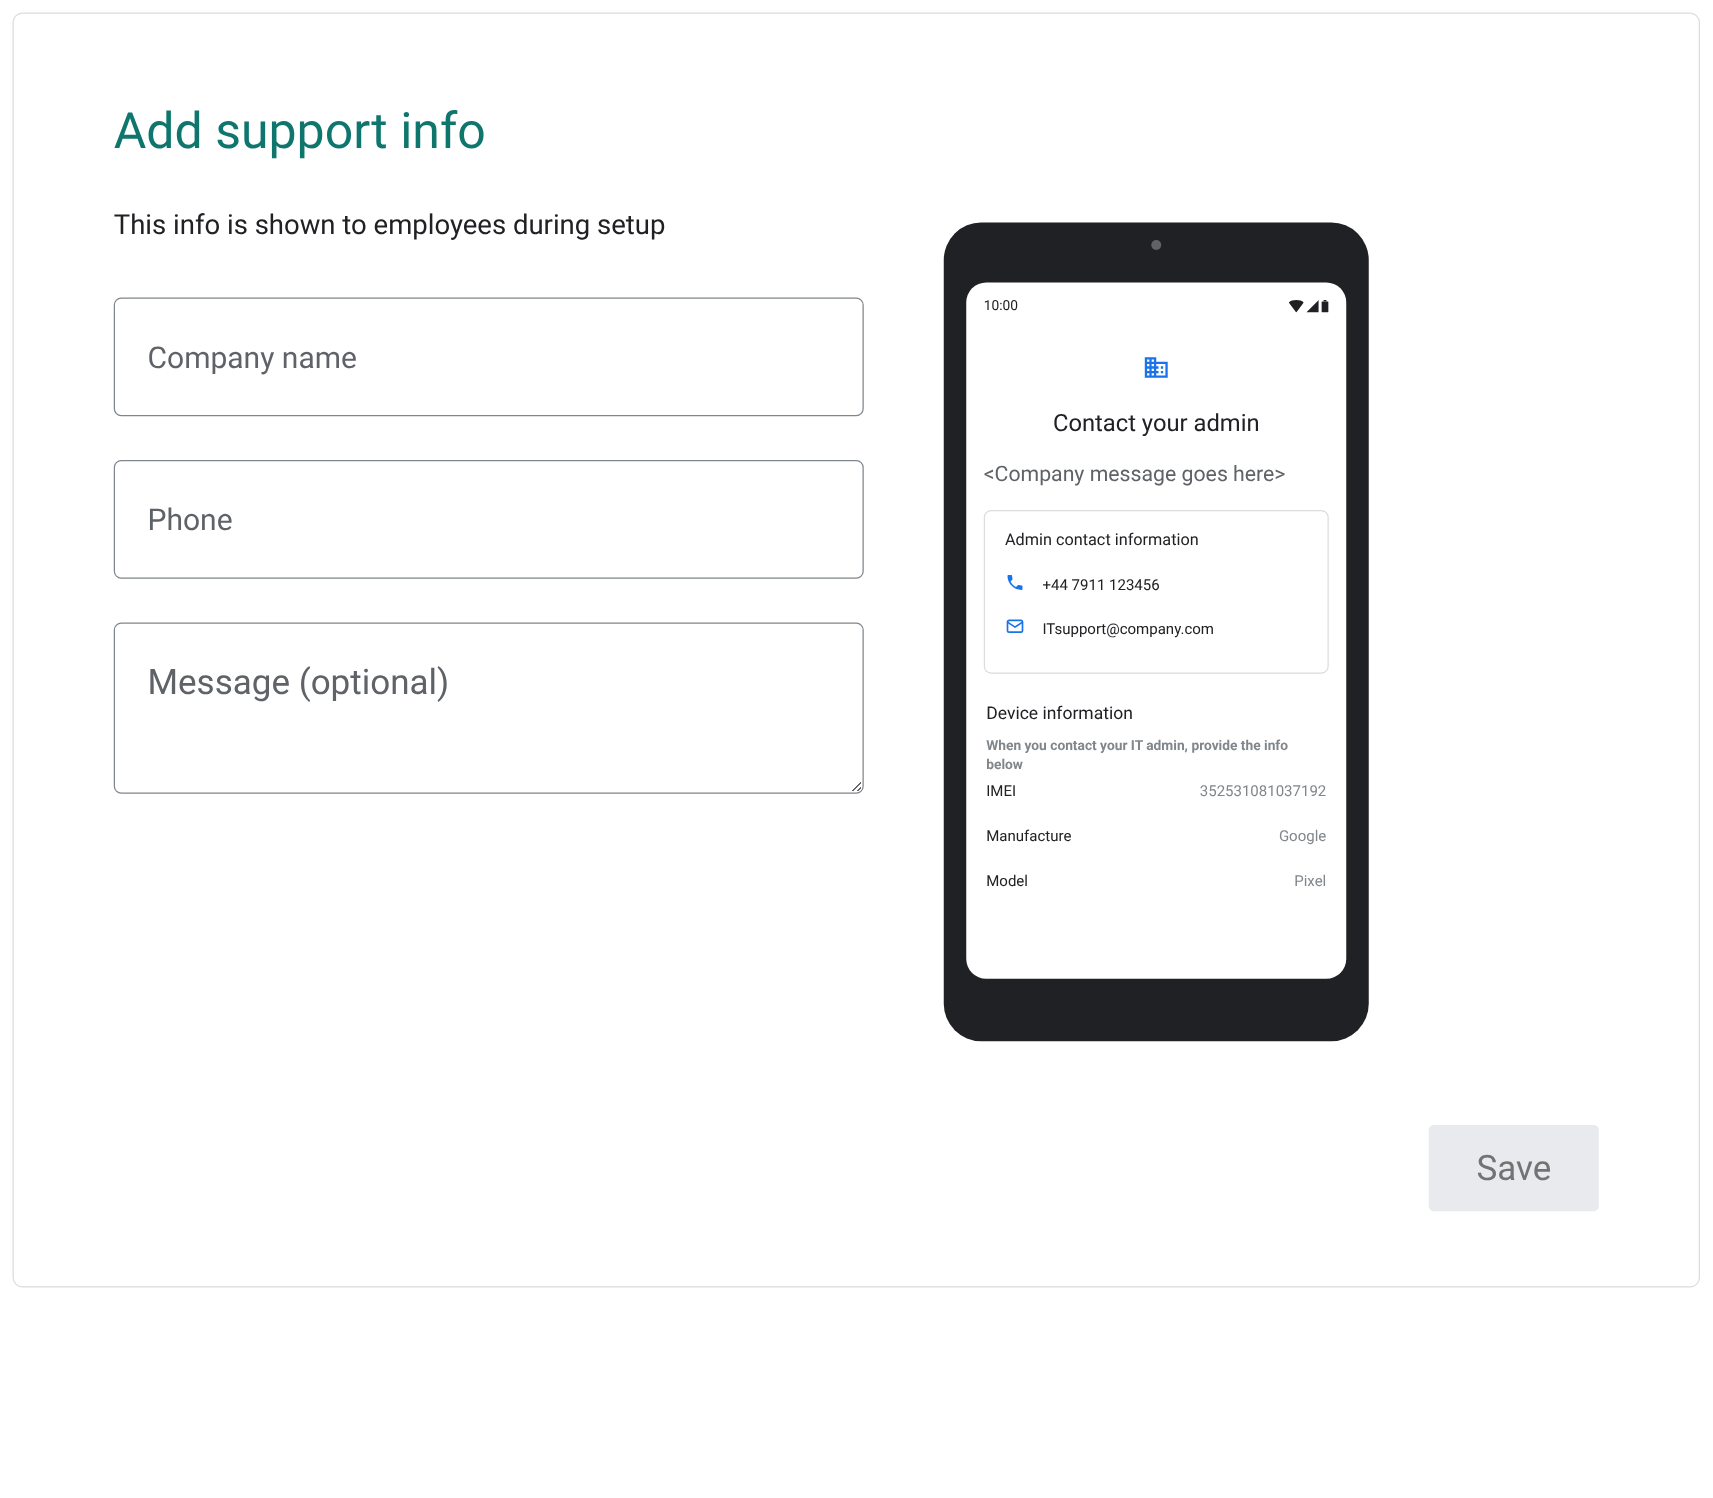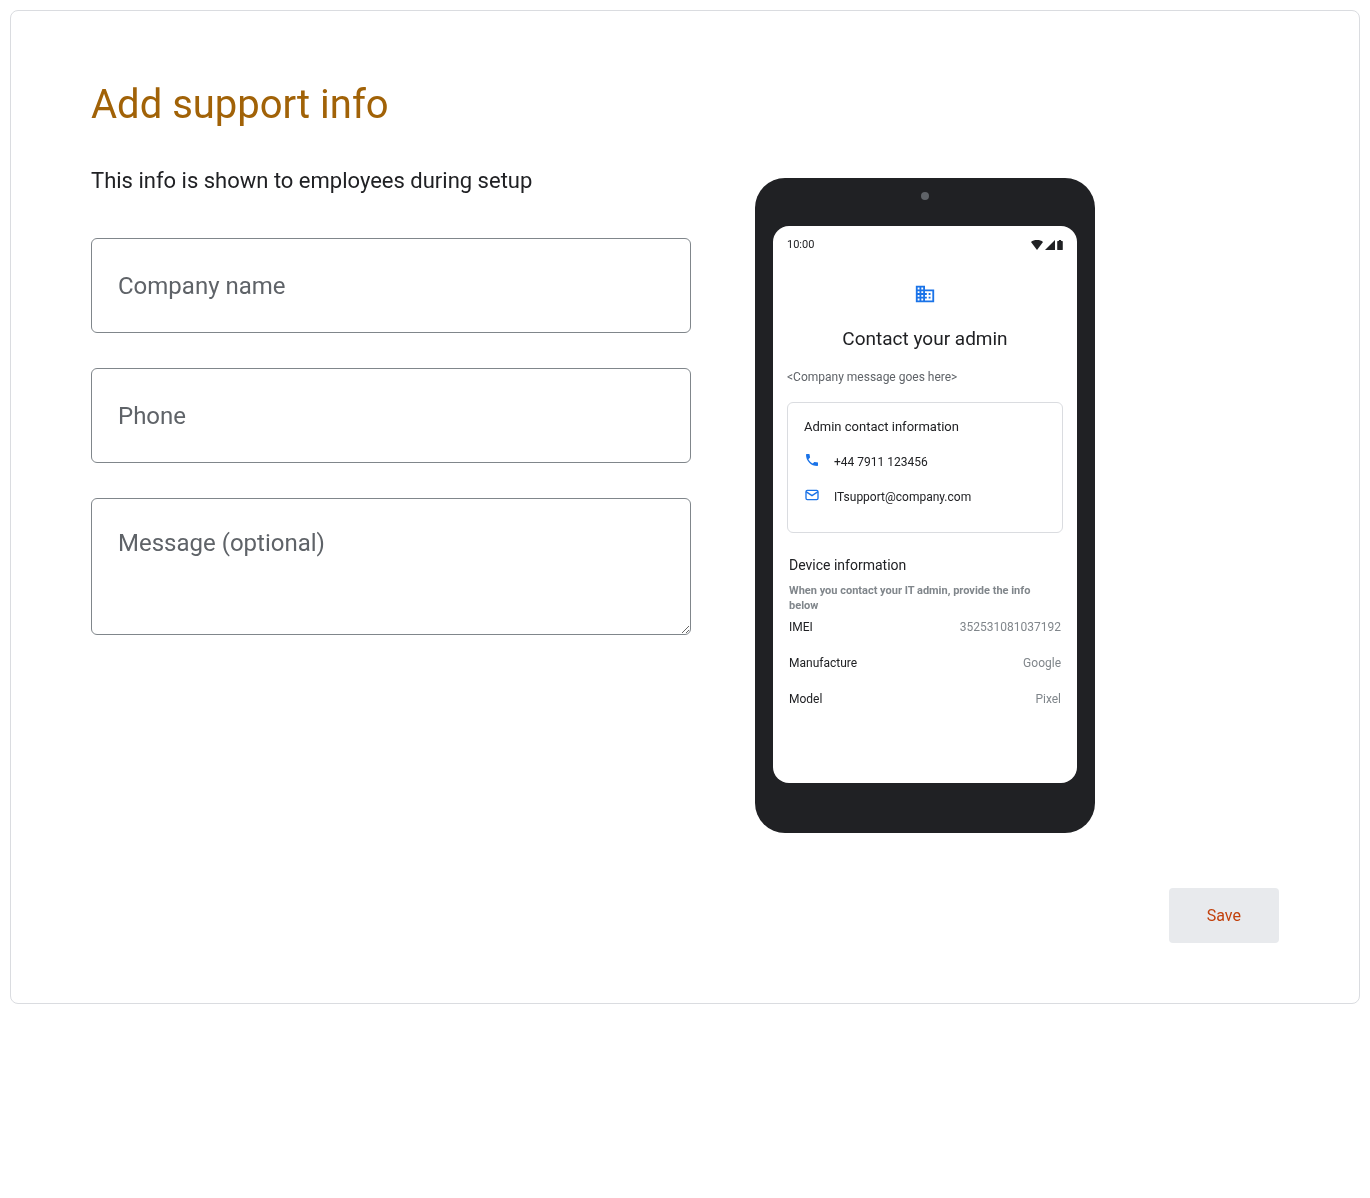--- a/index.html
+++ b/index.html
@@ -15,21 +15,21 @@
     .card {
       border: 1px solid #dadce0;
       border-radius: 8px;
       padding: 70px 80px 60px 80px;
       max-width: 1350px;
       position: relative;
     }
     .page-title {
       font-size: 40px;
       font-weight: 400;
-      color: #a16207;
+      color: #0f766e;
       margin-bottom: 40px;
     }
     .subtitle {
       font-size: 22px;
       color: #202124;
       margin-bottom: 45px;
     }
     .content-row {
       display: flex;
       gap: 64px;
@@ -54,21 +54,21 @@
     }
     .text-input::placeholder {
       color: #5f6368;
     }
     .textarea-input {
       width: 100%;
       height: 137px;
       border: 1px solid #80868b;
       border-radius: 6px;
       padding: 30px 26px;
-      font-size: 24px;
+      font-size: 28px;
       color: #5f6368;
       font-family: inherit;
       outline: none;
       resize: vertical;
     }
     .textarea-input::placeholder {
       color: #5f6368;
     }
     .preview-col {
       flex: 0 0 340px;
@@ -121,21 +121,21 @@
       display: inline-block;
       margin-bottom: 18px;
     }
     .phone-title {
       font-size: 19px;
       font-weight: 400;
       color: #202124;
       margin-bottom: 14px;
     }
     .company-msg {
-      font-size: 12px;
+      font-size: 17px;
       color: #5f6368;
       text-align: left;
       margin-bottom: 18px;
     }
     .admin-card {
       border: 1px solid #dadce0;
       border-radius: 6px;
       padding: 16px 16px 14px 16px;
       margin-bottom: 24px;
     }
@@ -189,24 +189,25 @@
     .save-row {
       display: flex;
       justify-content: flex-end;
       margin-top: 55px;
     }
     .save-btn {
       background: #e8eaed;
       border: none;
       border-radius: 4px;
       padding: 18px 38px;
-      font-size: 16px;
-      color: #c2410c;
+      font-size: 28px;
+      color: #737373;
       font-family: inherit;
       cursor: pointer;
+      margin-top: 12px;
     }
   </style>
 </head>
 <body>
 
 <div class="card">
   <h1 class="page-title">Add support info</h1>
 
   <div class="content-row">
     <div class="form-col">

